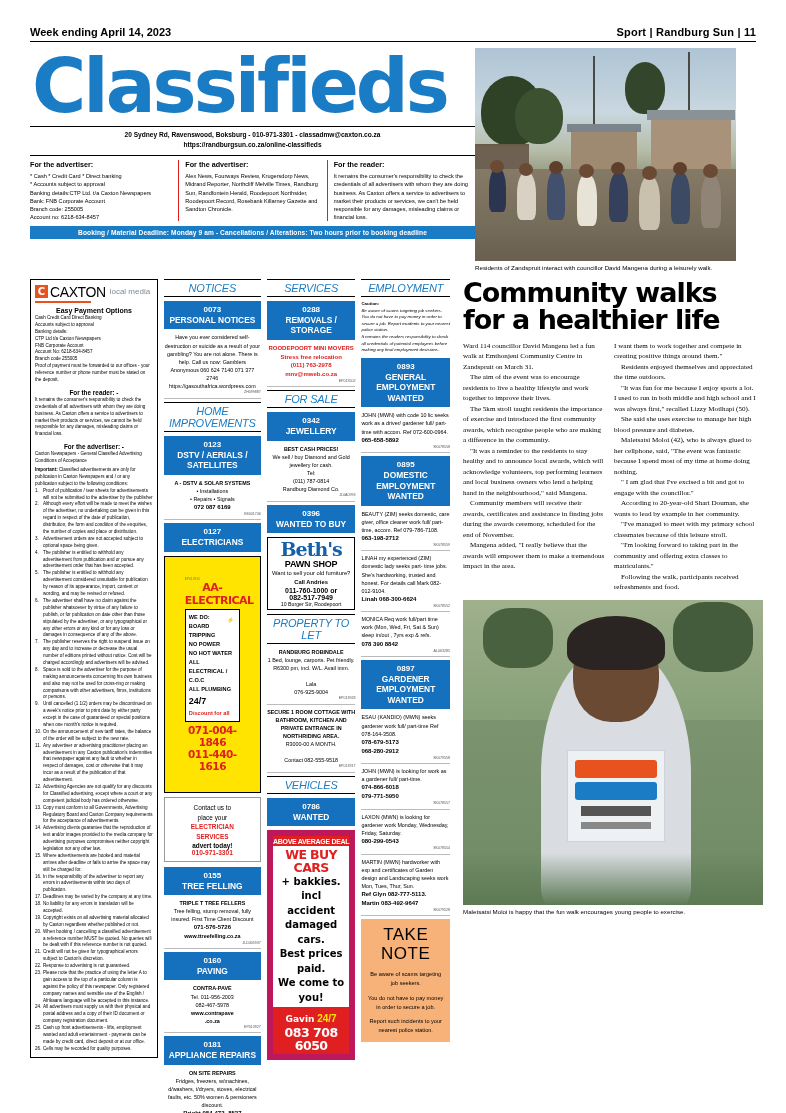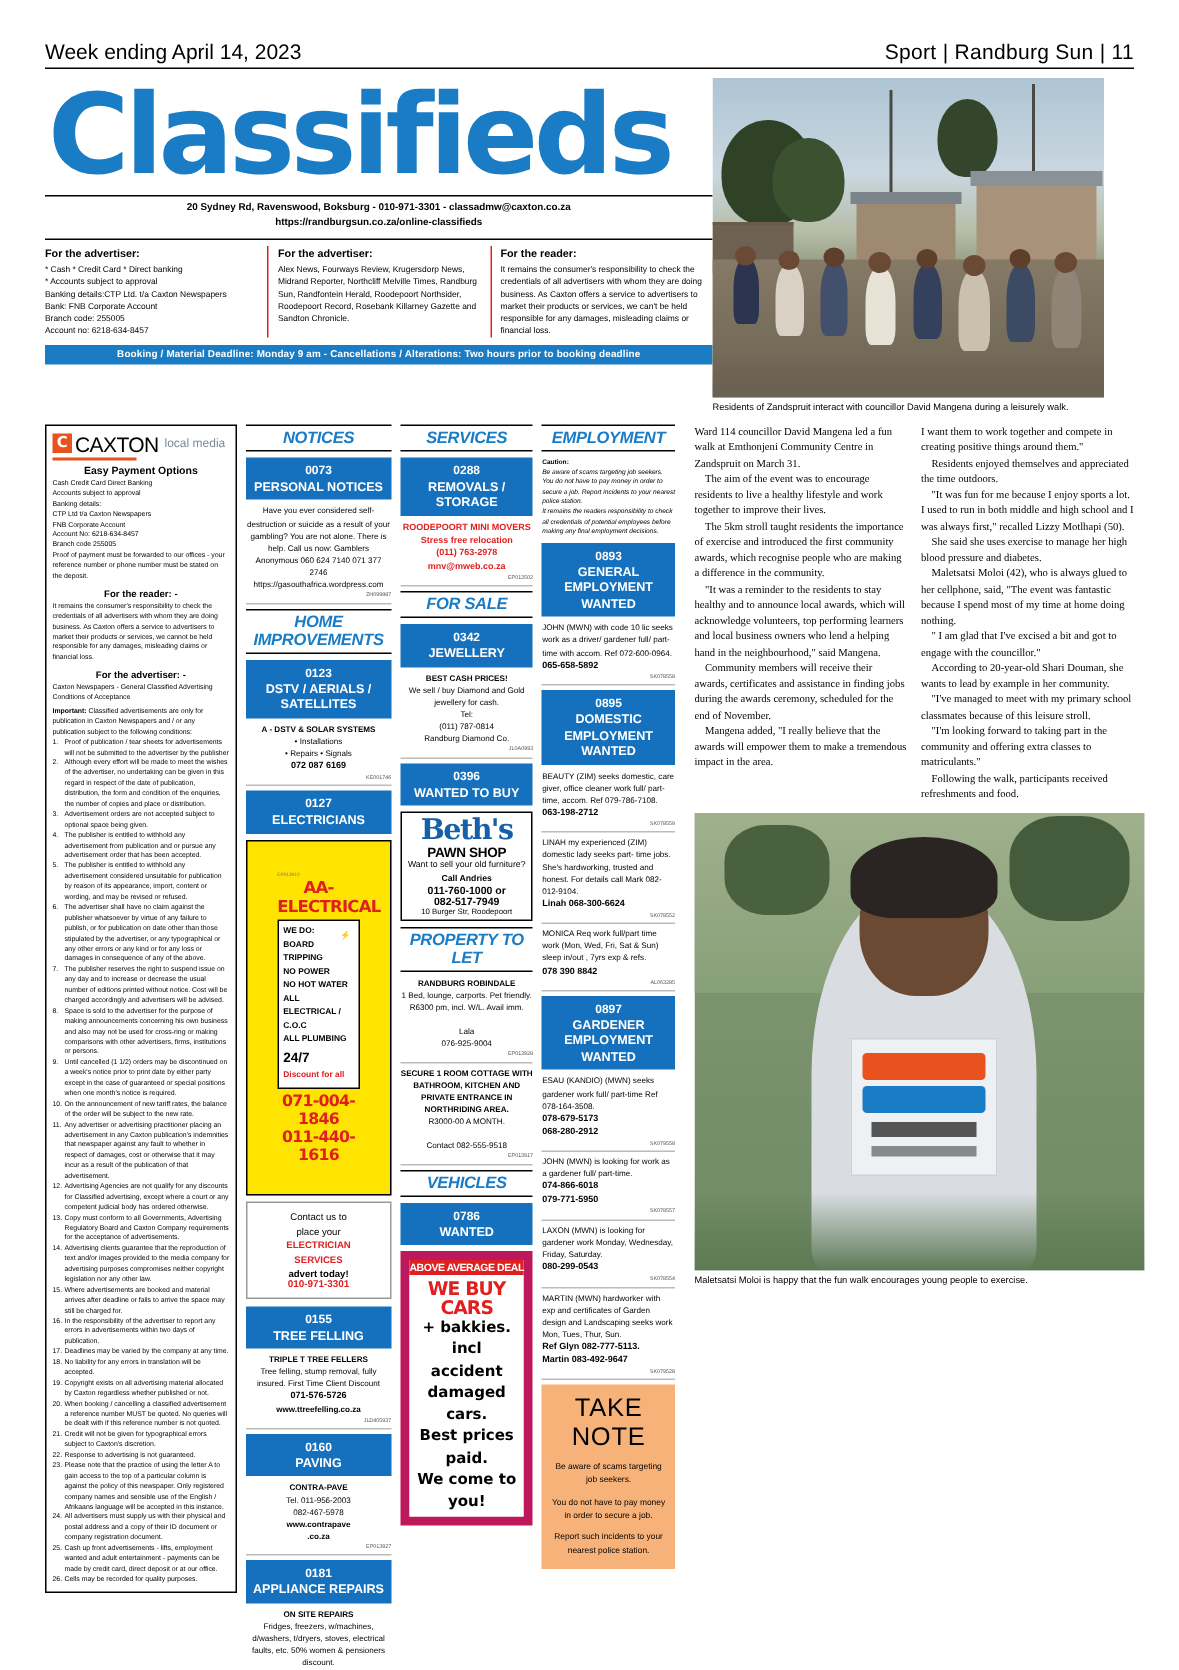--- a/index.html
+++ b/index.html
@@ -8,21 +8,21 @@
     background: #ffffff;
     font-family: "Liberation Sans", sans-serif;
     color: #000;
     overflow: hidden;
     position: relative;
   }
   .page { width: 786px; height: 1113px; padding: 26px 30px 10px 30px; position: relative; }
 
   
   .topbar { display:flex; justify-content:space-between; align-items:flex-end;
-            font-size:14px; font-weight:normal; padding-bottom:3px; }
+            font-size:11px; font-weight:bold; padding-bottom:3px; }
   .topbar .right { letter-spacing:.2px; }
   .rule-thick { border-bottom:1.6px solid #000; margin-bottom:6px; }
 
   .head-area { display:flex; }
   .head-left { width:445px; }
   .head-right { width:261px; }
 
   .classifieds-title {
     font-family:"DejaVu Sans", sans-serif;
     font-weight:bold; font-size:74px; line-height:.92;
@@ -61,21 +61,21 @@
   .cx-sub { font-size:8px; color:#7c8a96; margin-left:2px; }
   .cx-bar { height:2px; background:#e8521e; width:56px; margin:1px 0 4px 0; }
 
   .t-head { font-size:7px; font-weight:bold; text-align:center; margin:4px 0 1px; }
   .t-head-l { font-size:6.4px; font-weight:bold; text-align:center; margin:5px 0 1px; }
   .t-body { font-size:4.6px; line-height:1.5; text-align:left; }
   .t-num { display:flex; gap:2px; }
   .t-num .n { width:6px; flex:none; }
 
   
-  .sect-title { font-style:italic; font-weight:bold; font-size:11px; color:#1a7cc4;
+  .sect-title { font-style:italic; font-weight:normal; font-size:11px; color:#1a7cc4;
                 text-align:center; border-bottom:1px solid #000; border-top:1px solid #000;
                 padding:2px 0; margin-bottom:4px; letter-spacing:-.2px; }
   .cat-box { background:#1570bd; color:#fff; text-align:center; font-weight:bold;
              font-size:8.4px; line-height:1.25; padding:4px 2px; margin-bottom:4px; }
   .cat-box .code { font-weight:bold; font-size:8px; }
   .ad { font-size:5.4px; line-height:1.5; text-align:center; margin-bottom:3px;
         padding-bottom:2px; }
   .ad.lined { border-bottom:1px solid #bbb; }
   .ad .ref { font-size:3.6px; color:#555; text-align:right; display:block; }
   .ad .phone { font-weight:bold; font-size:6px; }
@@ -496,20 +496,21 @@
         <div class="cat-box">
           <div class="code">0786</div>
           <div>WANTED</div>
         </div>
         <div class="cars-ad">
           <div class="cars-top">ABOVE AVERAGE DEAL</div>
           <div class="cars-mid">
             <div class="big">WE BUY CARS</div>
             <div class="l">+ bakkies. incl<br>accident damaged cars.<br>Best prices paid.<br>We come to you!</div>
           </div>
+          <div class="cars-bot"><span class="g">Gavin</span><span class="y"> 24/7</span><div class="num">083 708 6050</div></div>
         </div>
       </div>
     <div class="col-c3" id="col-3">
         <div class="sect-title">EMPLOYMENT</div>
         <div class="caution"><b>Caution:</b><br><span>Be aware of scams targeting job seekers. You do not have to pay money in order to secure a job. Report incidents to your nearest police station.<br>It remains the readers responsibility to check all credentials of potential employees before making any final employment decisions.</span></div>
         <div class="cat-box">
           <div class="code">0893</div>
           <div>GENERAL EMPLOYMENT WANTED</div>
         </div>
         <div class="ad lined ad-left">
@@ -562,20 +563,21 @@
         </div>
         <div class="take-note">
           <div class="tn-t">TAKE<br>NOTE</div>
           <p>Be aware of scams targeting job seekers.</p>
           <p>You do not have to pay money in order to secure a job.</p>
           <p>Report such incidents to your nearest police station.</p>
         </div>
       </div>
 
     <div class="col-article">
+      <div class="headline">Community walks for a healthier life</div>
       <div class="art-cols">
         <div class="art-col" id="art-col-1">
             <p class="first">Ward 114 councillor David Mangena led a fun walk at Emthonjeni Community Centre in Zandspruit on March 31.</p>
             <p>The aim of the event was to encourage residents to live a healthy lifestyle and work together to improve their lives.</p>
             <p>The 5km stroll taught residents the importance of exercise and introduced the first community awards, which recognise people who are making a difference in the community.</p>
             <p>"It was a reminder to the residents to stay healthy and to announce local awards, which will acknowledge volunteers, top performing learners and local business owners who lend a helping hand in the neighbourhood," said Mangena.</p>
             <p>Community members will receive their awards, certificates and assistance in finding jobs during the awards ceremony, scheduled for the end of November.</p>
             <p>Mangena added, "I really believe that the awards will empower them to make a tremendous impact in the area.</p>
           </div>
         <div class="art-col" id="art-col-2">

